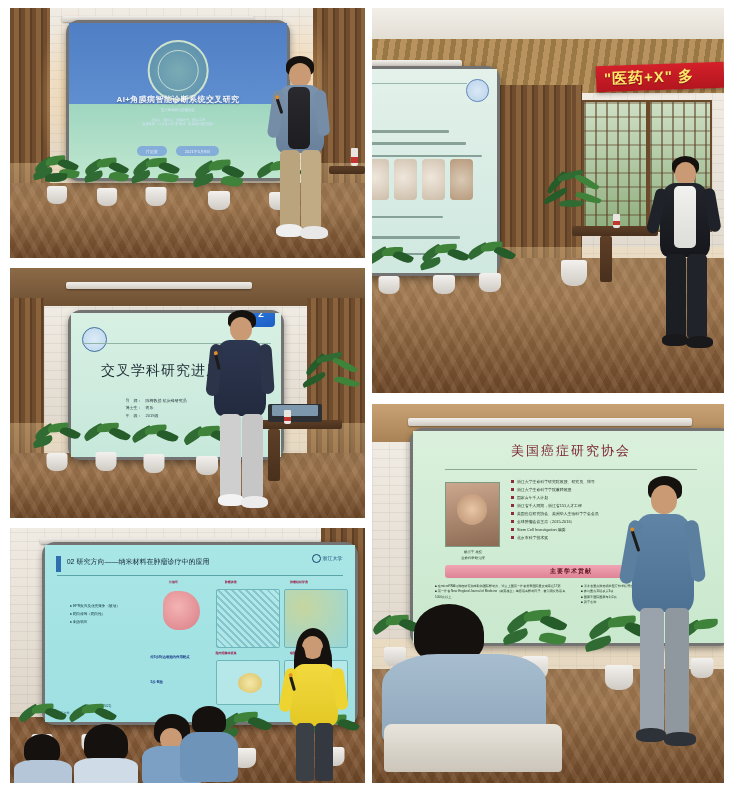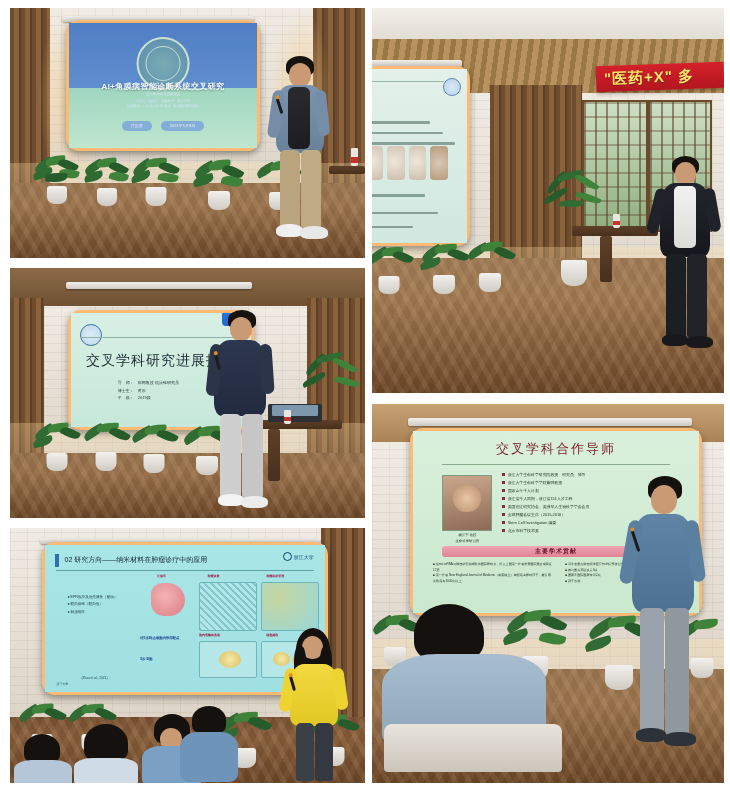--- a/index.html
+++ b/index.html
@@ -21,21 +21,21 @@
   .glow{position:absolute;background:radial-gradient(ellipse at center,rgba(255,206,130,.55),rgba(255,190,110,0) 70%);}
   .floor{position:absolute;left:0;bottom:0;width:100%;
       background:linear-gradient(180deg,#7c5433 0%,#8b603b 30%,#6f4828 100%);}
   .floor:after{content:"";position:absolute;inset:0;opacity:.5;
       background:repeating-linear-gradient(62deg,rgba(255,255,255,.10) 0 5px,rgba(0,0,0,.10) 5px 12px),
                  repeating-linear-gradient(-62deg,rgba(255,255,255,.07) 0 6px,rgba(0,0,0,.08) 6px 14px);}
   .floorshine{position:absolute;left:0;width:100%;height:38%;bottom:0;
       background:linear-gradient(180deg,rgba(255,226,170,.30),rgba(255,210,150,0));}
 
   
-  .screenbox{position:absolute;background:#fdba74;padding:4px;border-radius:13px;
+  .screenbox{position:absolute;background:#737373;padding:19px;border-radius:13px;
       box-shadow:0 3px 7px rgba(0,0,0,.38);}
   .screenroll{position:absolute;background:linear-gradient(180deg,#f2f0ec,#cfc9c0);border-radius:2px;
       box-shadow:0 1px 2px rgba(0,0,0,.35);}
   .slide{position:absolute;inset:3px;overflow:hidden;}
 
   
   .slide-ai{background:linear-gradient(180deg,#4f7ec4 0%,#5f8fd0 52%,#9fd6c0 52%,#bfe6cf 100%);}
   .slide-ai .emblem{position:absolute;left:50%;top:11%;transform:translateX(-50%);
       width:26%;aspect-ratio:1/1;border-radius:50%;border:2px solid rgba(225,240,210,.85);
       background:radial-gradient(circle,rgba(150,200,160,.55),rgba(90,150,120,.35));}
@@ -526,21 +526,21 @@
   <div class="photo" style="left:372px;top:404px;width:352px;height:379px;">
     <div class="scene">
       <div class="ceiling" style="height:10%;background:linear-gradient(180deg,#c8a274,#a98355);"></div>
       <div class="wall stone" style="top:10%;height:64%;"></div>
       <div class="floor" style="height:30%;"></div>
       <div class="floorshine"></div>
 
       <div class="screenroll" style="left:36px;top:14px;width:284px;height:8px;"></div>
       <div class="screenbox" style="left:38px;top:24px;width:284px;height:180px;">
         <div class="slide slide-adv">
-          <div class="title">交叉学科合作导师</div>
+          <div class="title">美国癌症研究协会</div>
           <div class="urule"></div>
           <div class="photo-p"></div>
           <div class="pname">
             <span>杨光宇 教授</span><br>
             <span>生命科学研究院</span>
           </div>
           <ul>
             <li>浙江大学生命科学研究院教授、研究员、博导</li>
             <li>浙江大学生命科学学院兼聘教授</li>
             <li>国家青年千人计划</li>

